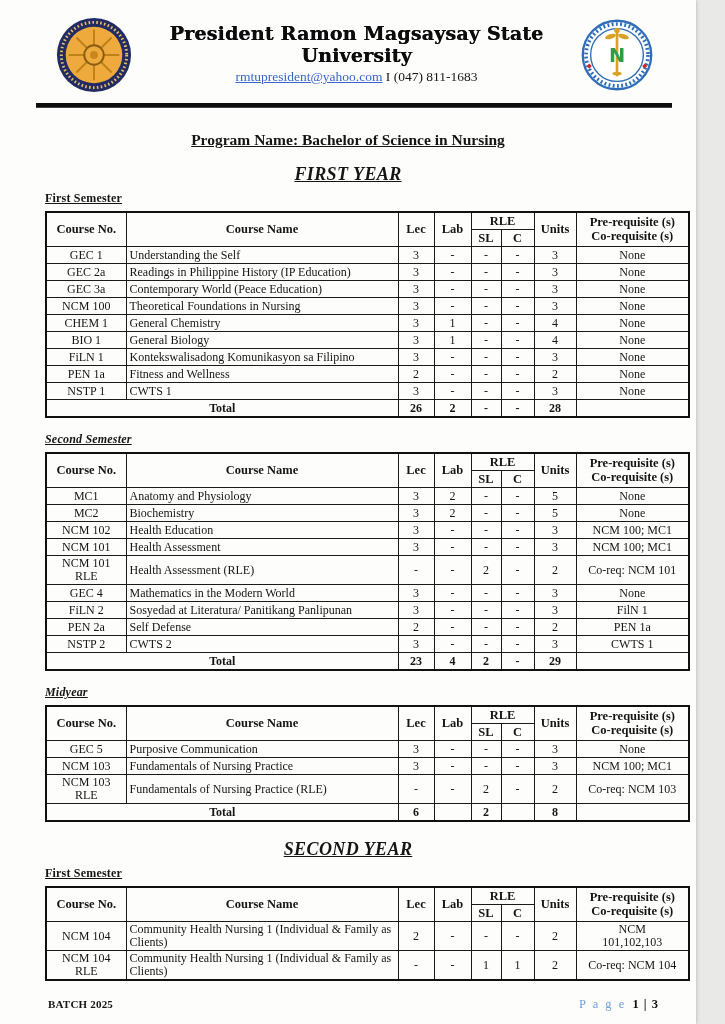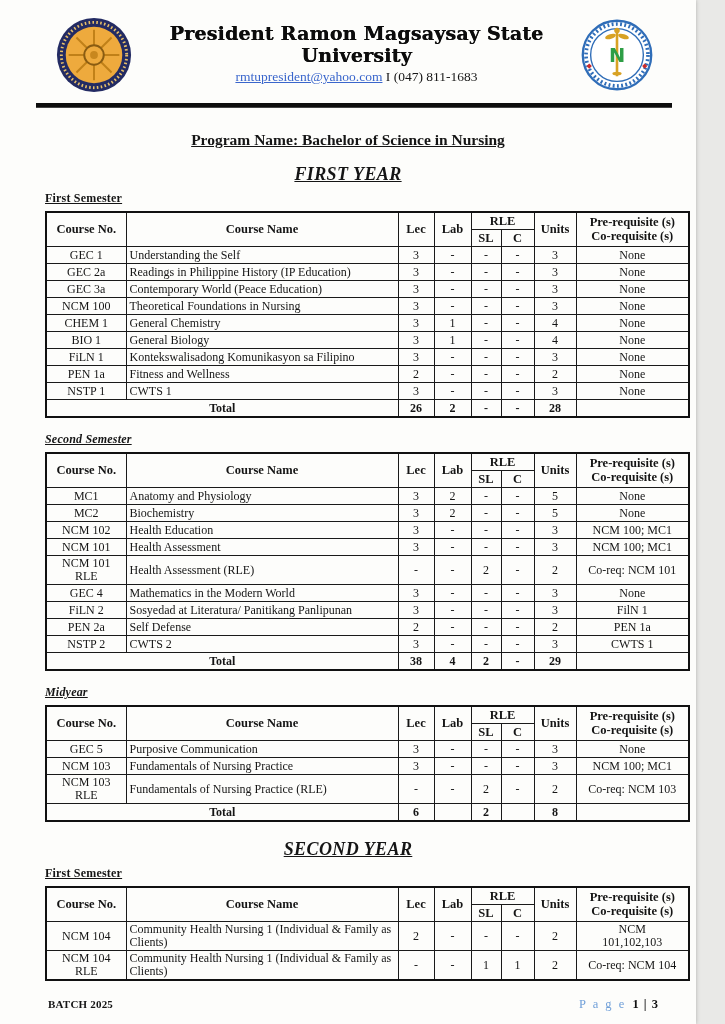--- a/index.html
+++ b/index.html
@@ -342,21 +342,21 @@
             <td class="cname">CWTS 2</td>
             <td>3</td>
             <td>-</td>
             <td>-</td>
             <td>-</td>
             <td>3</td>
             <td>CWTS 1</td>
           </tr>
           <tr class="total-row">
             <td colspan="2">Total</td>
-            <td>38</td>
+            <td>23</td>
             <td>4</td>
             <td>2</td>
             <td>-</td>
             <td>29</td>
             <td></td>
           </tr>
         </tbody>
       </table><div class="sem-label italic gap">Midyear</div><table class="ctable">
         <colgroup>
           <col style="width:80px">

